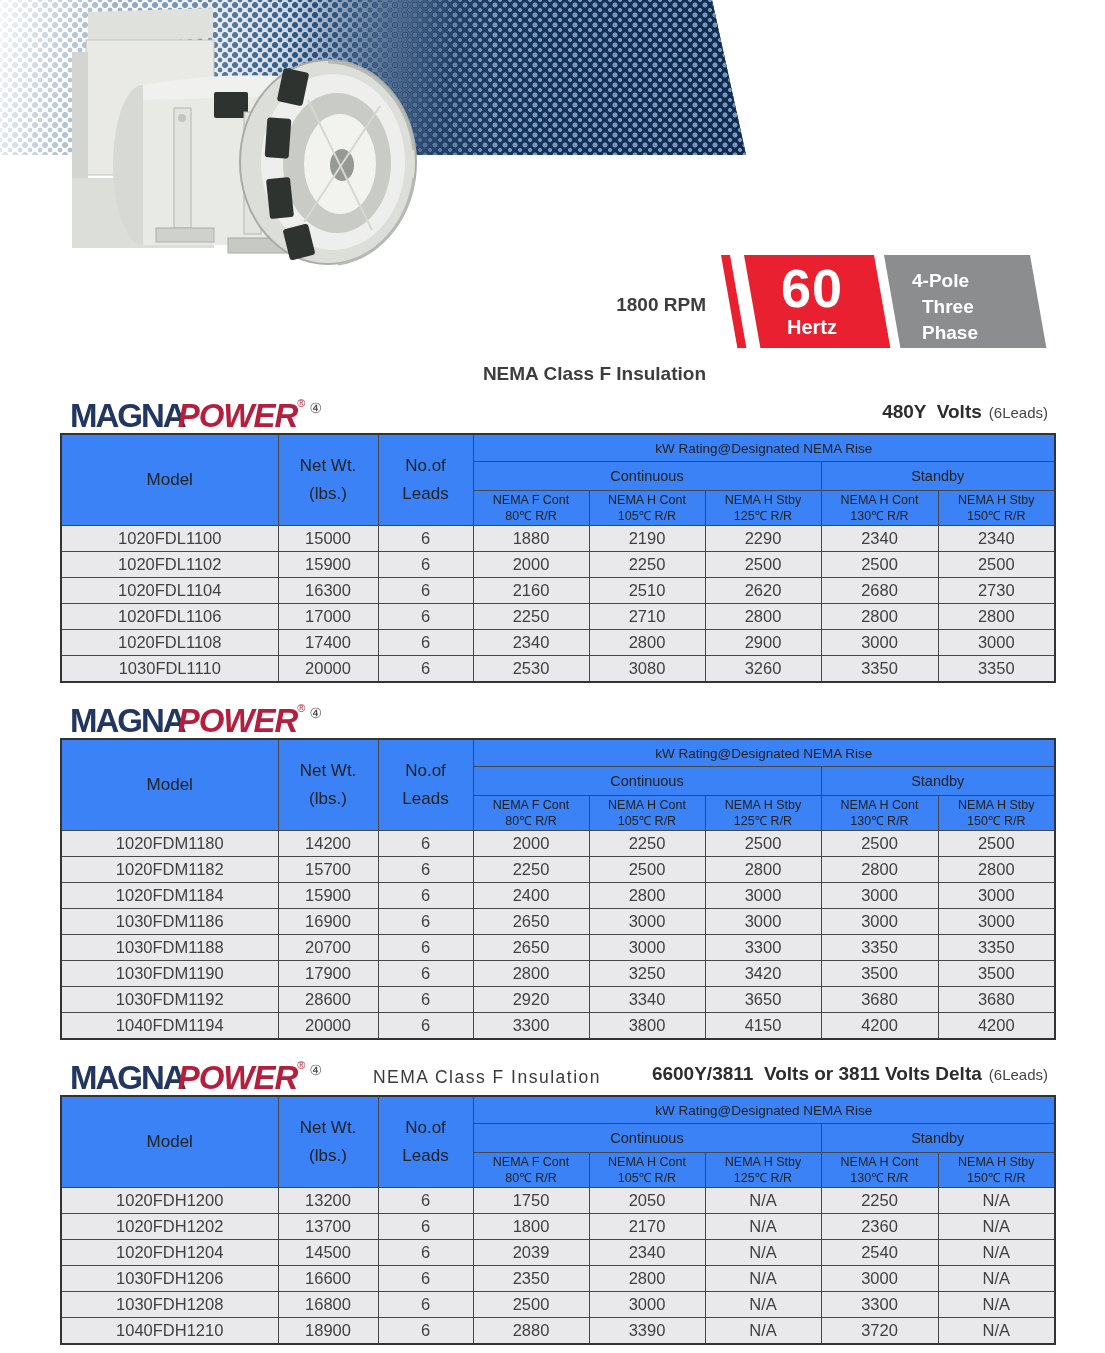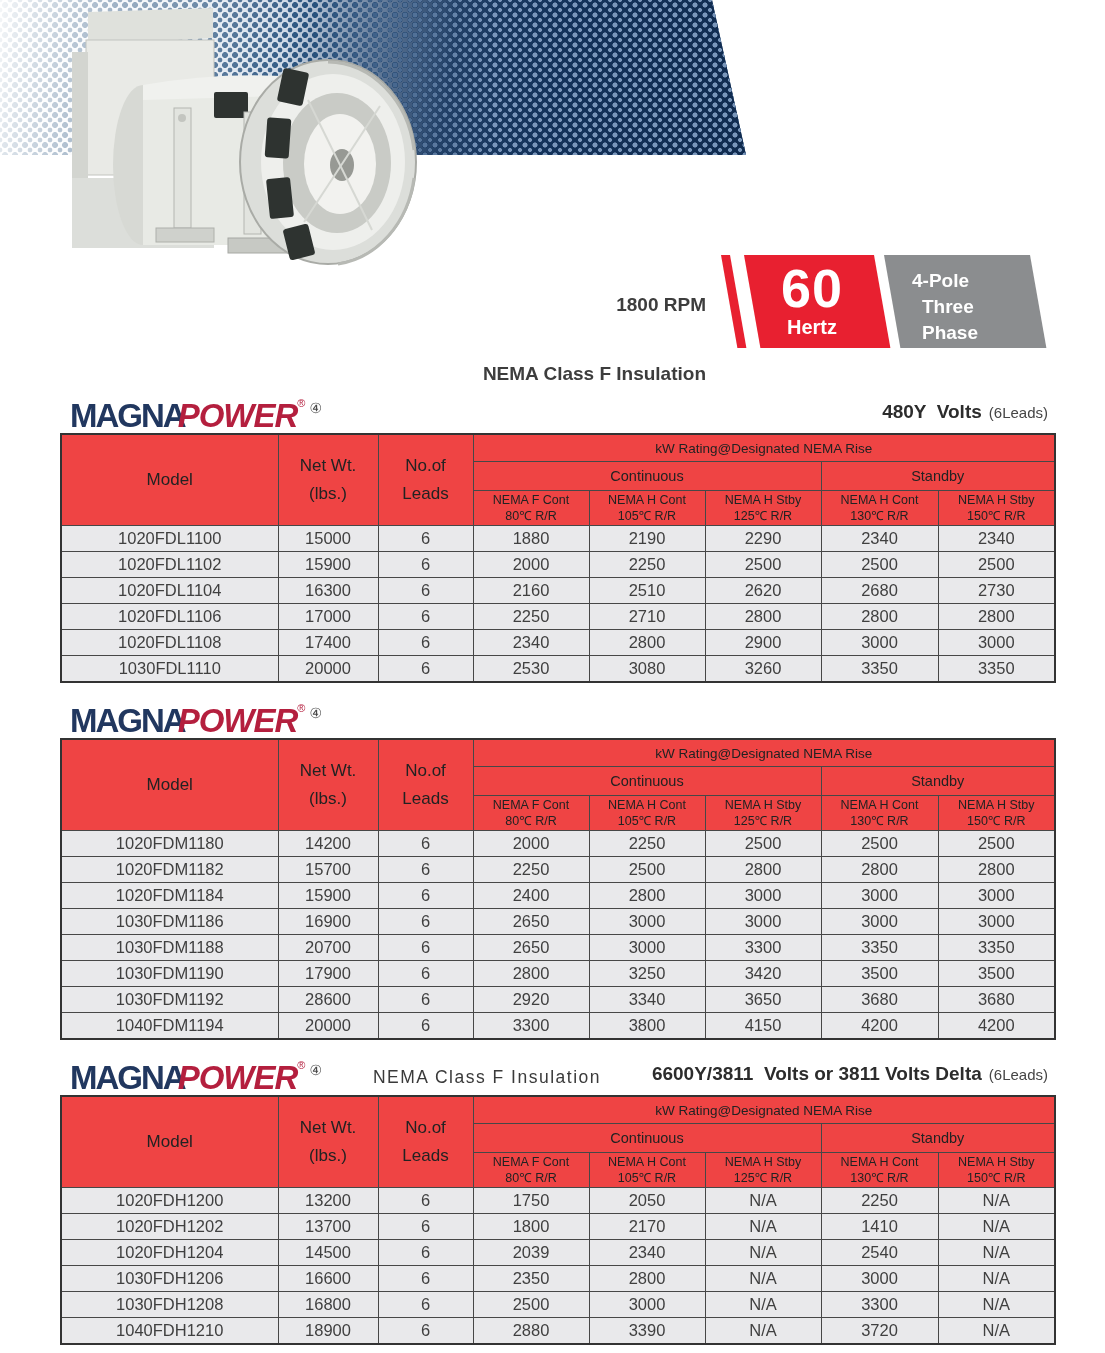--- a/index.html
+++ b/index.html
@@ -57,21 +57,21 @@
   .logo .power{font-size:33px;font-weight:bold;font-style:italic;color:#b41f3e;margin-left:-7px;letter-spacing:-1px;}
   .logo .reg{font-size:11px;color:#b41f3e;vertical-align:20px;}
   .logo .mark{font-size:14px;color:#4a4a4a;vertical-align:14px;margin-left:4px;}
   .insul{font-size:17.5px;color:#3a3a3a;letter-spacing:1.5px;padding-bottom:6px;}
   .vt{padding-bottom:9px;white-space:pre-wrap;}
   .vtitle{font-size:19px;font-weight:bold;color:#2c2c2c;}
   .vnote{font-size:15px;color:#454545;margin-left:7px;}
 
   table.spec{border-collapse:collapse;table-layout:fixed;width:994px;border:2px solid #333;}
   table.spec th,table.spec td{border:1.6px solid #474747;padding:0;text-align:center;vertical-align:middle;}
-  table.spec th{background:#ef4444;color:#222;font-weight:normal;}
+  table.spec th{background:#3b82f6;color:#222;font-weight:normal;}
   .h1 th{height:26px;} .h2 th{height:28px;} .h3 th{height:34px;}
   th.big{font-size:17px;}
   th.two span{display:block;}
   th.two span+span{margin-top:8px;}
   th.kw{font-size:13.5px;font-weight:bold;color:#2b2b2b;}
   th.grp{font-size:14.5px;font-weight:bold;color:#2b2b2b;}
   th.sub{font-size:12.5px;font-weight:bold;line-height:1.3;color:#222;}
   th.sub span{display:block;}
   table.spec td{height:25px;background:#e9e9eb;font-size:16.5px;color:#404040;line-height:25px;}
 </style>
@@ -473,21 +473,21 @@
           <td>2250</td>
           <td>N/A</td>
         </tr>
         <tr>
           <td>1020FDH1202</td>
           <td>13700</td>
           <td>6</td>
           <td>1800</td>
           <td>2170</td>
           <td>N/A</td>
-          <td>1410</td>
+          <td>2360</td>
           <td>N/A</td>
         </tr>
         <tr>
           <td>1020FDH1204</td>
           <td>14500</td>
           <td>6</td>
           <td>2039</td>
           <td>2340</td>
           <td>N/A</td>
           <td>2540</td>

